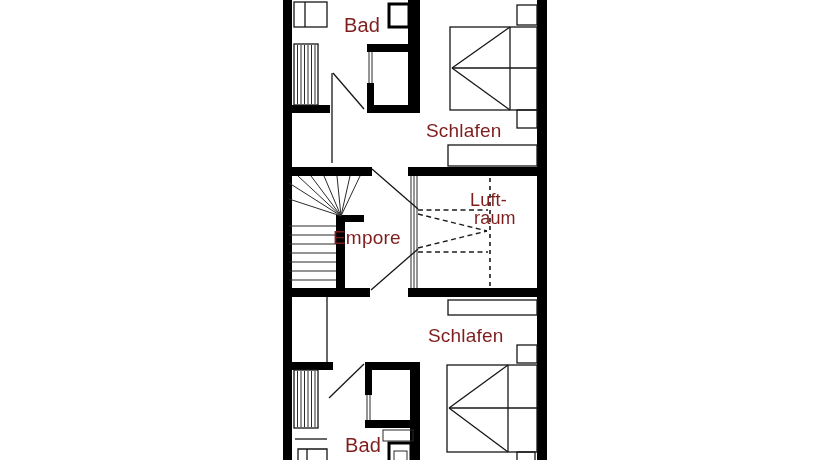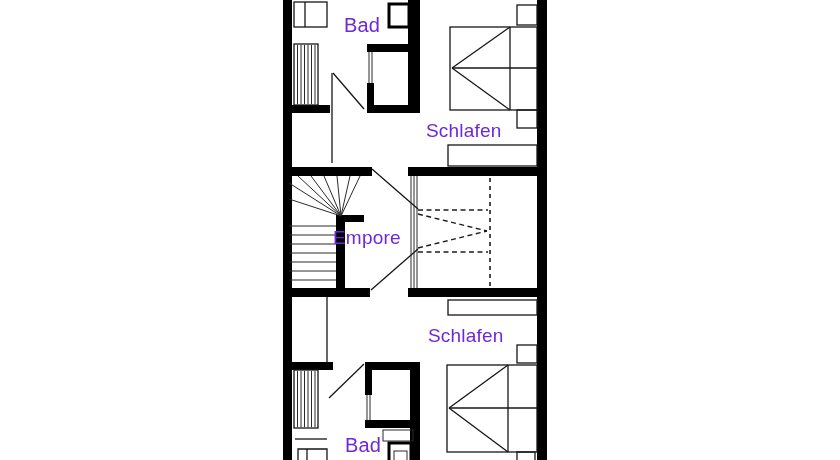--- a/index.html
+++ b/index.html
@@ -9,21 +9,21 @@
     font-family:"Liberation Sans", sans-serif;
   }
   .stage svg{position:absolute;left:0;top:0;}
   .wall{fill:#000000;stroke:none;}
   .ln{fill:none;stroke:#161616;stroke-width:1.3;}
   .lnthin{fill:none;stroke:#2a2a2a;stroke-width:1;}
   .lnthick{fill:#ffffff;stroke:#000000;stroke-width:3;}
   .dash{fill:none;stroke:#1c1c1c;stroke-width:1.4;stroke-dasharray:5 3.5;}
   .dashv{fill:none;stroke:#1c1c1c;stroke-width:1.6;stroke-dasharray:4 4;}
   .room-label{
-    position:absolute;color:#6d28d9;white-space:nowrap;
+    position:absolute;color:#7f1d1d;white-space:nowrap;
     font-size:19px;letter-spacing:0.2px;
   }
   .label-bad{font-size:20px;}
   .label-luftraum{font-size:18px;line-height:18px;}
   .label-luftraum .l2{display:block;padding-left:4px;}
 </style>
 </head>
 <body>
 
 <div class="stage">
@@ -152,17 +152,21 @@
       </g>
     </g>
   </svg>
 
   <div class="room-label label-bad" style="left:344px;top:14px;">Bad</div>
 
   <div class="room-label" style="left:426px;top:120px;">Schlafen</div>
 
   <div class="room-label" style="left:333px;top:227px;">Empore</div>
 
+  <div class="room-label label-luftraum" style="left:470px;top:191px;">
+    <span class="l1">Luft-</span>
+    <span class="l2">raum</span>
+  </div>
 
   <div class="room-label" style="left:428px;top:325px;">Schlafen</div>
 
   <div class="room-label label-bad" style="left:345px;top:434px;">Bad</div>
 </div>
 
 </body></html>

